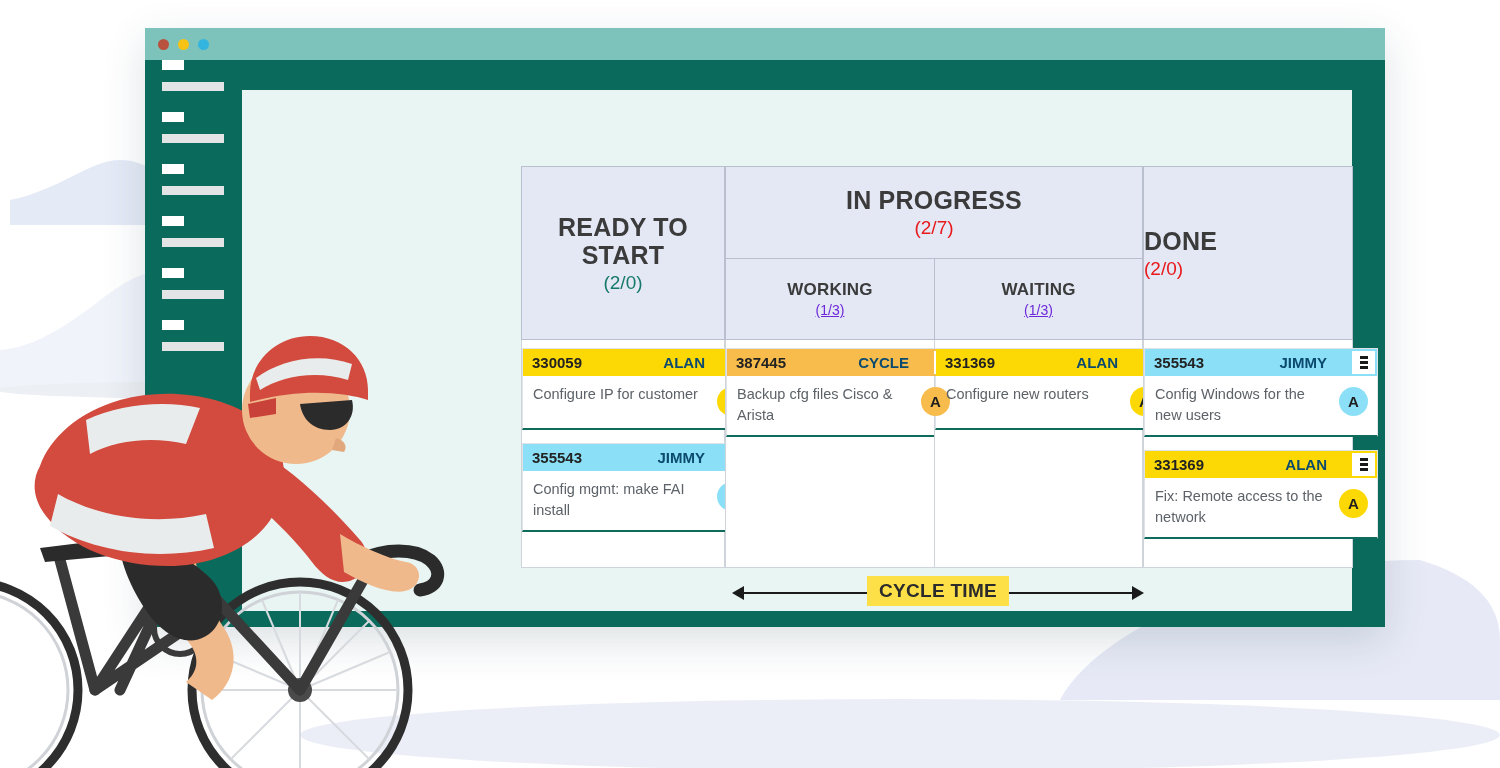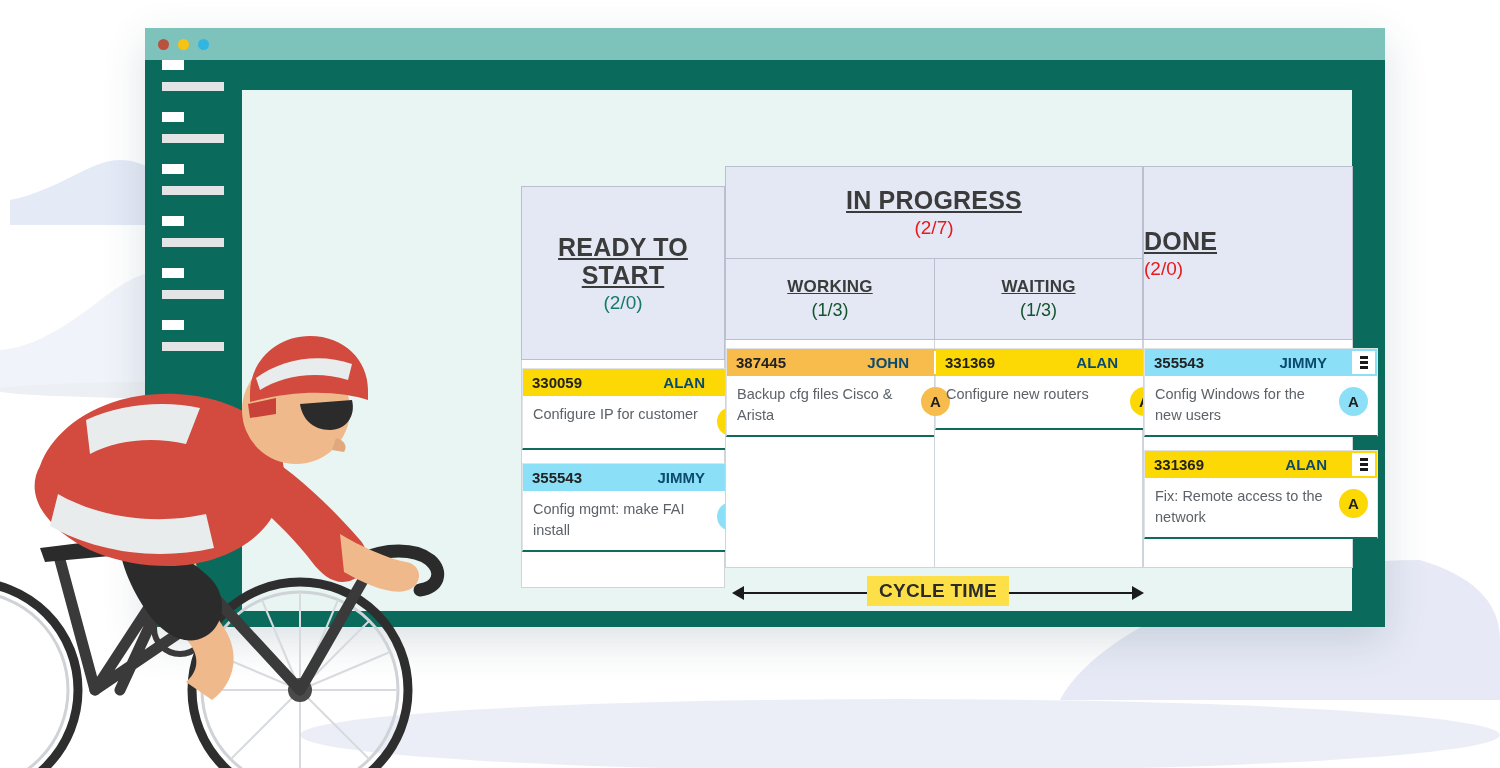--- a/index.html
+++ b/index.html
@@ -43,54 +43,53 @@
     background: #e9f5f2;
   }
 
   #columns {
     position: absolute; left: 279px; top: 76px;
     width: 832px; height: 402px;
     display: flex;
     align-items: flex-start;
   }
   .col { position: relative; }
-  .col-ready { width: 204px; margin-top: 20px; }
+  .col-ready { width: 204px; }
   .col-prog  { width: 418px; }
   .col-done  { width: 210px; }
 
   .hdr {
     background: #e4e8f5;
     border: 1px solid #b9bfcc;
     text-align: center;
     color: #3b3b3b;
   }
   .hdr-title {
     font-weight: bold; letter-spacing: .2px;
     line-height: 1.12;
-    text-decoration: underline;
   }
   .hdr-count { margin-top: 3px; font-weight: normal; }
 
   
   .col-ready .hdr { height: 174px; display: flex; flex-direction: column;
     align-items: center; justify-content: center; padding: 0 12px; }
   .col-ready .hdr-title { font-size: 25px; }
   .col-ready .hdr-count { font-size: 19px; color: #17796b; }
 
   
   .col-prog .hdr-top { height: 92px; display: flex; flex-direction: column;
      align-items: center; justify-content: center; border-bottom: 0; }
   .col-prog .hdr-top .hdr-title { font-size: 25px; }
   .col-prog .hdr-top .hdr-count { font-size: 19px; color: #e8191b; }
   .sub-row { display: flex; }
   .sub { width: 209px; height: 82px; display: flex; flex-direction: column;
      align-items: center; justify-content: center; border-top: 1px solid #b9bfcc; }
   .sub:first-child { border-right: 0; }
   .sub .hdr-title { font-size: 17px; }
-  .sub .hdr-count { font-size: 18px; color: #14532d; }
+  .sub .hdr-count { font-size: 14px; color: #6d28d9; text-decoration: underline; }
 
   
   .col-done .hdr { height: 174px; display: flex; flex-direction: column;
     align-items: flex-start; justify-content: center; }
   .col-done .hdr-title { font-size: 25px; }
   .col-done .hdr-count { font-size: 19px; color: #e8191b; }
 
   
   .body-area {
     background: #ffffff;
@@ -260,21 +259,21 @@
               <div class="hdr-title">WAITING</div>
               <div class="hdr-count">(1/3)</div>
             </div>
           </div>
           <div class="body-split">
 
             <div class="body-half">
               <div class="card">
                 <div class="card-head" style="background:#f7bc4c">
                   <span class="card-id">387445</span>
-                  <span class="card-user">JOHN</span>
+                  <span class="card-user">CYCLE</span>
                   <span class="kebab">
                       <i></i>
                       <i></i>
                       <i></i>
                     </span>
                 </div>
                 <div class="card-body">
                   <div class="card-text">Backup cfg files Cisco &amp; Arista</div>
                   <span class="avatar" style="background:#f7bc4c">A</span>
                 </div>

